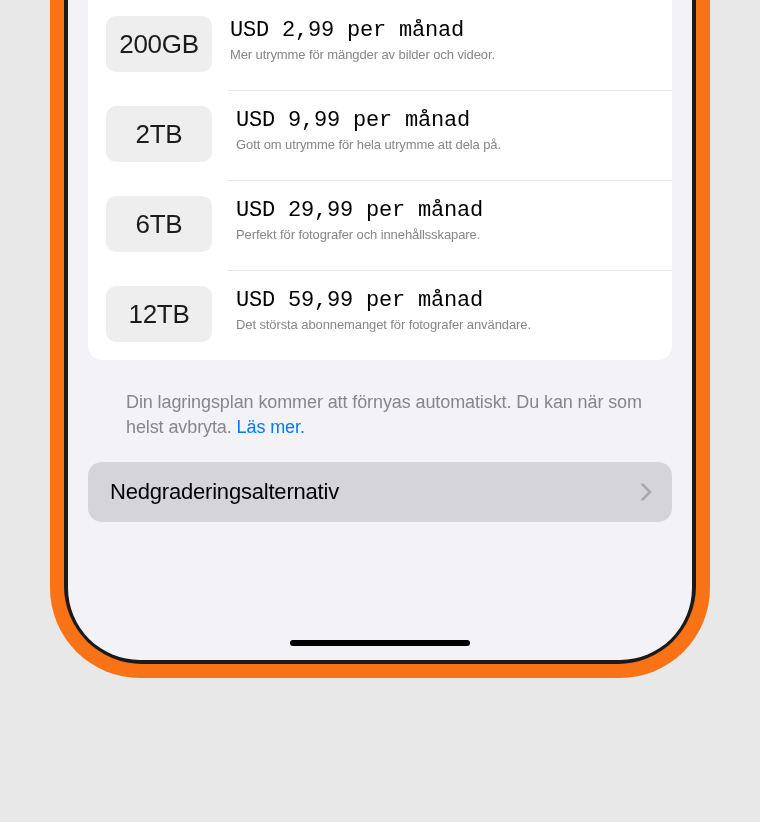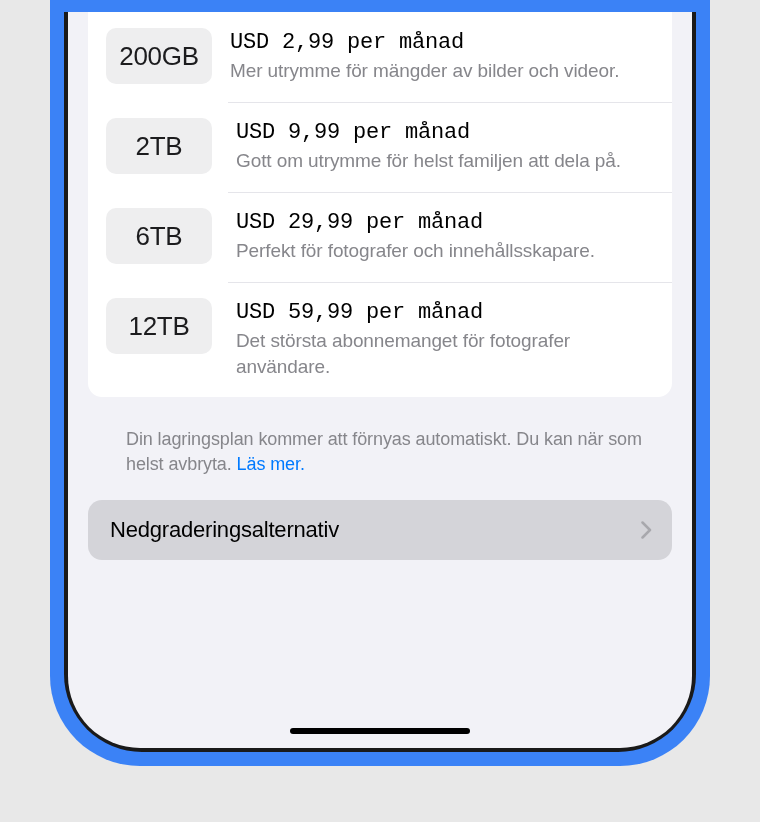--- a/index.html
+++ b/index.html
@@ -18,24 +18,24 @@
       overflow: hidden;
       position: relative;
     }
     
     .phone-frame {
       position: absolute;
       top: 0;
       left: 50%;
       transform: translateX(-50%);
       width: 660px;
-      height: 766px;
-      background: #3b82f6;
+      height: 678px;
+      background: #f97316;
       border-radius: 0 0 90px 90px;
-      padding: 12px 14px 14px 14px;
+      padding: 0 14px 14px 14px;
     }
     
     .phone-inner {
       width: 100%;
       height: 100%;
       background: #1a1a1a;
       border-radius: 0 0 78px 78px;
       padding: 0 4px 4px 4px;
     }
     
@@ -100,21 +100,21 @@
     .plan-price {
       font-size: 22px;
       font-weight: 400;
       color: #000;
       margin-bottom: 3px;
       letter-spacing: -0.2px;
       font-family: Liberation Mono, monospace;
     }
     
     .plan-description {
-      font-size: 19px;
+      font-size: 13px;
       color: #86868b;
       line-height: 1.35;
       letter-spacing: -0.1px;
     }
     
     .renewal-text {
       margin: 30px 38px 0 58px;
       font-size: 18px;
       color: #86868b;
       line-height: 1.4;
@@ -173,21 +173,21 @@
           <div class="plan-details">
             <div class="plan-price">USD 2,99 per månad</div>
             <div class="plan-description">Mer utrymme för mängder av bilder och videor.</div>
           </div>
         </div>
 
         <div class="plan-row">
           <div class="size-badge">2TB</div>
           <div class="plan-details">
             <div class="plan-price">USD 9,99 per månad</div>
-            <div class="plan-description">Gott om utrymme för helst familjen att dela på.</div>
+            <div class="plan-description">Gott om utrymme för hela utrymme att dela på.</div>
           </div>
         </div>
 
         <div class="plan-row">
           <div class="size-badge">6TB</div>
           <div class="plan-details">
             <div class="plan-price">USD 29,99 per månad</div>
             <div class="plan-description">Perfekt för fotografer och innehållsskapare.</div>
           </div>
         </div>

